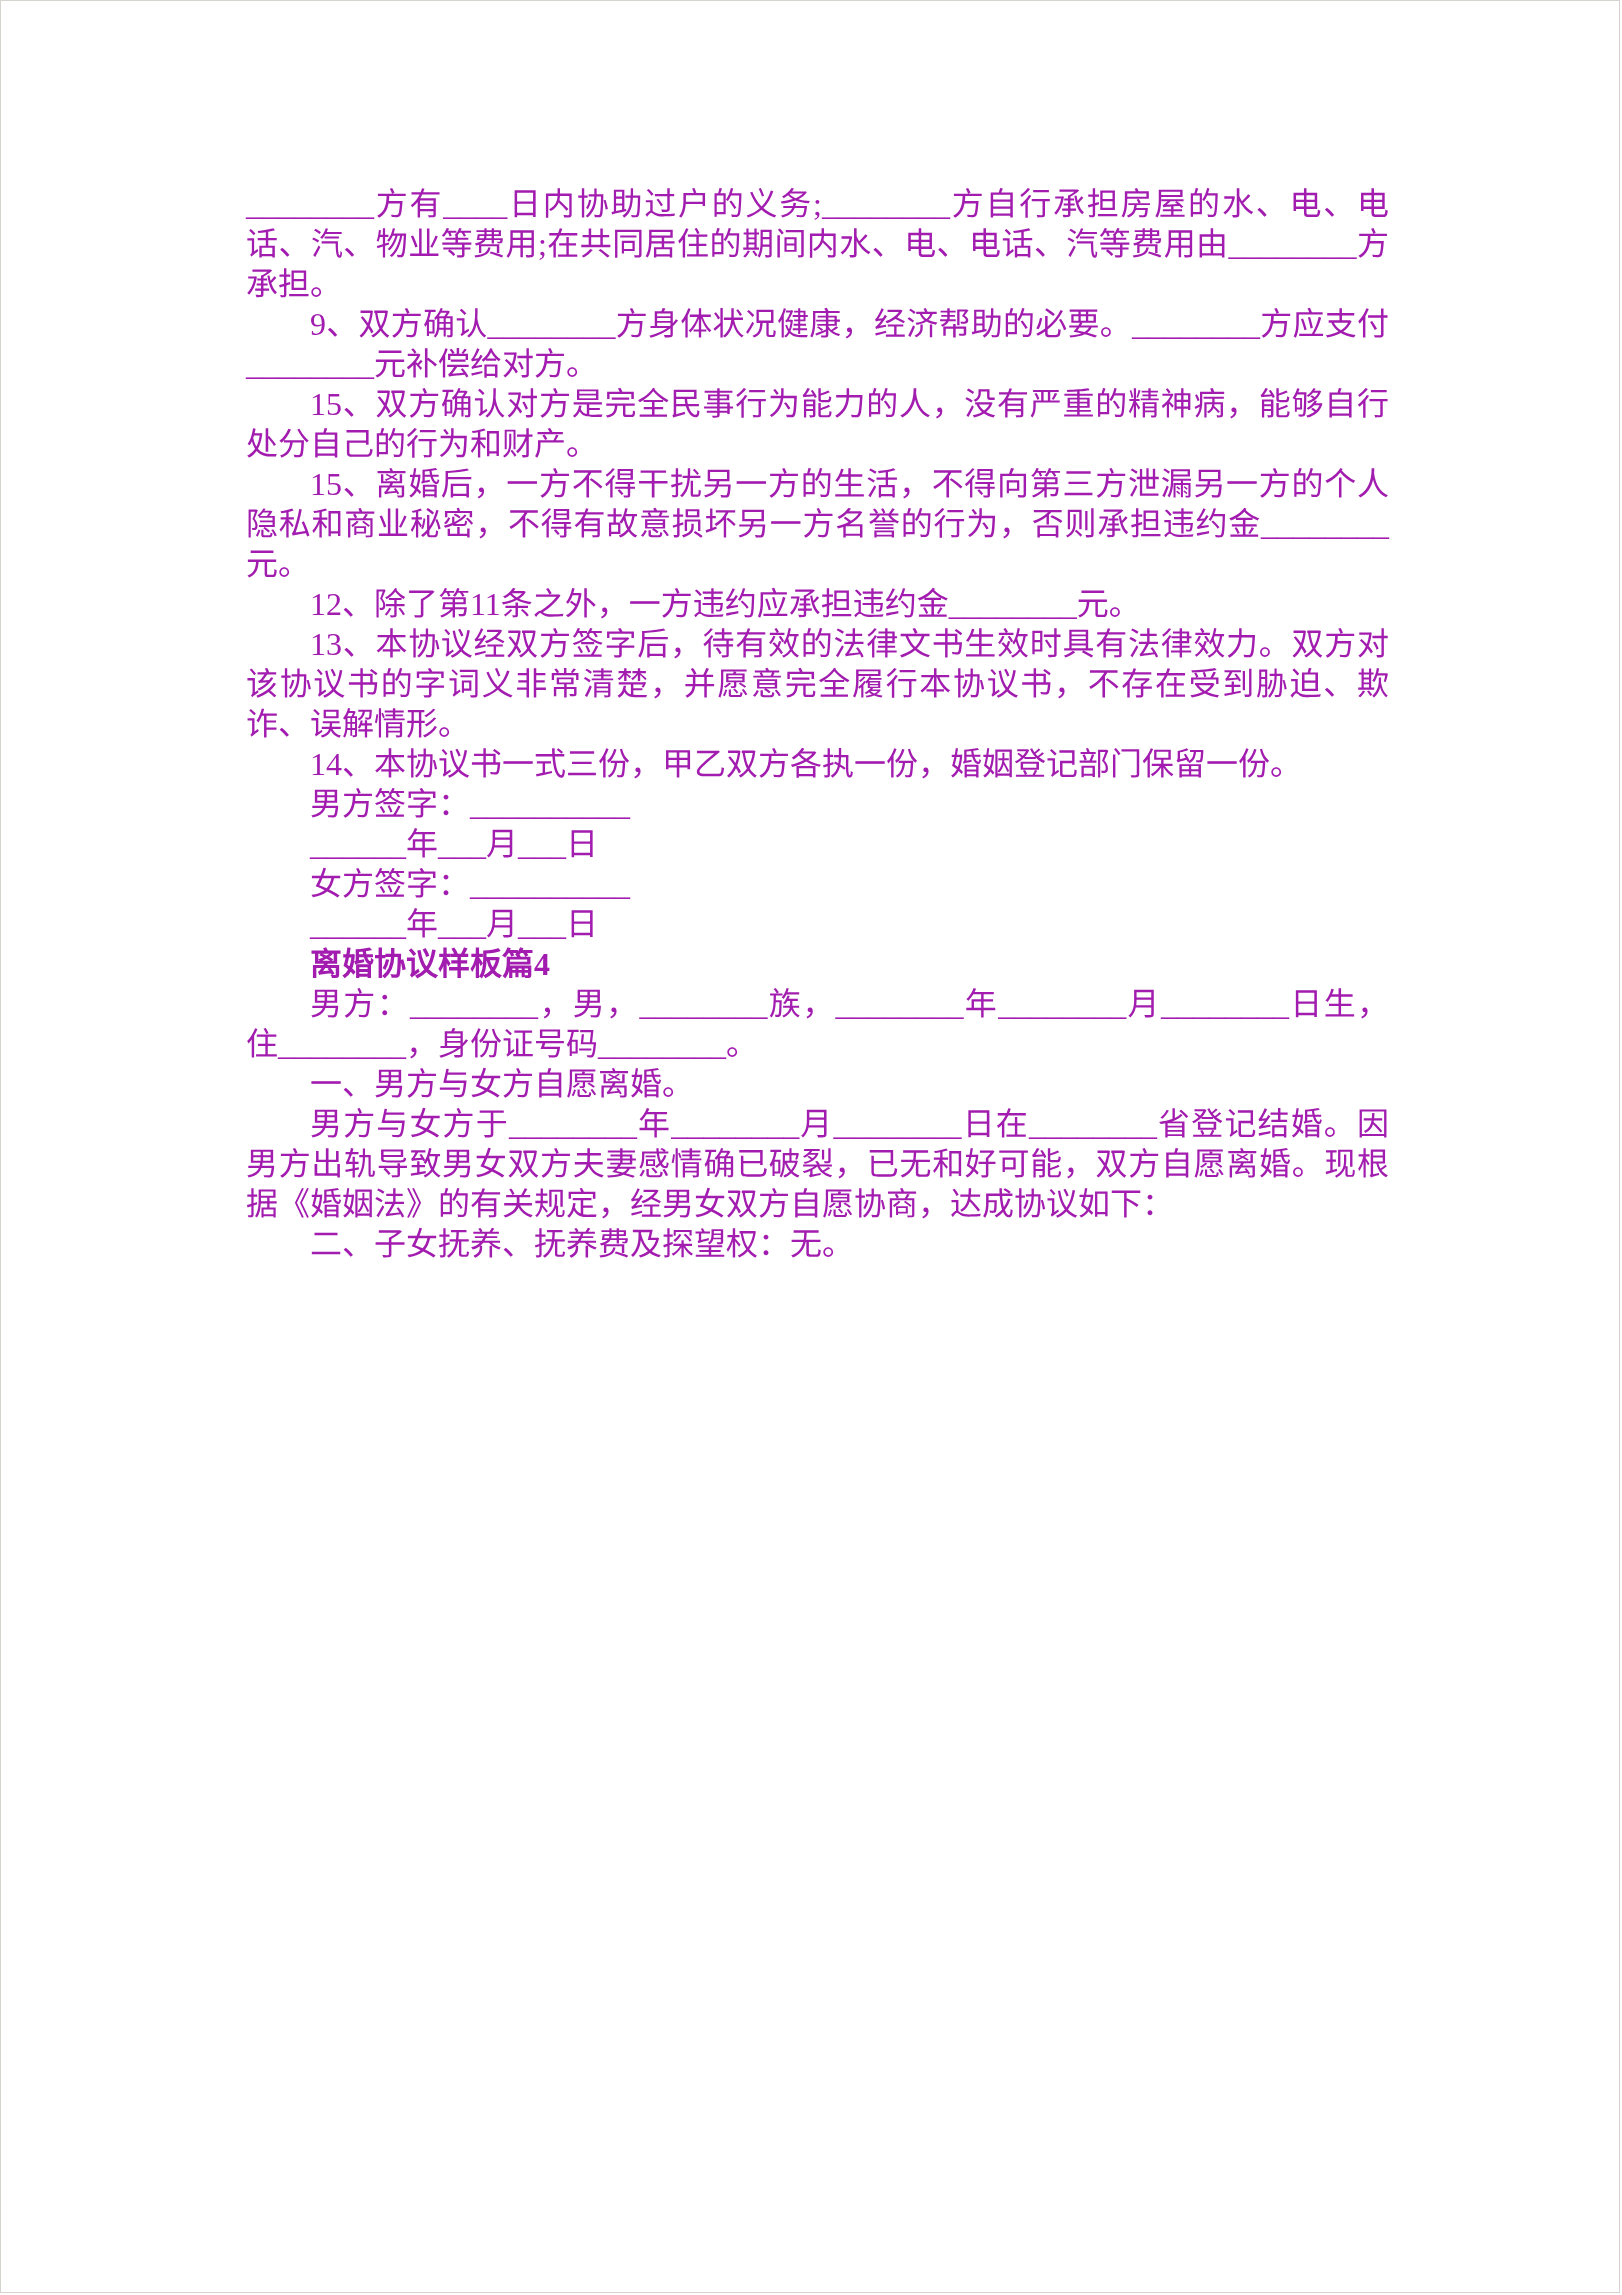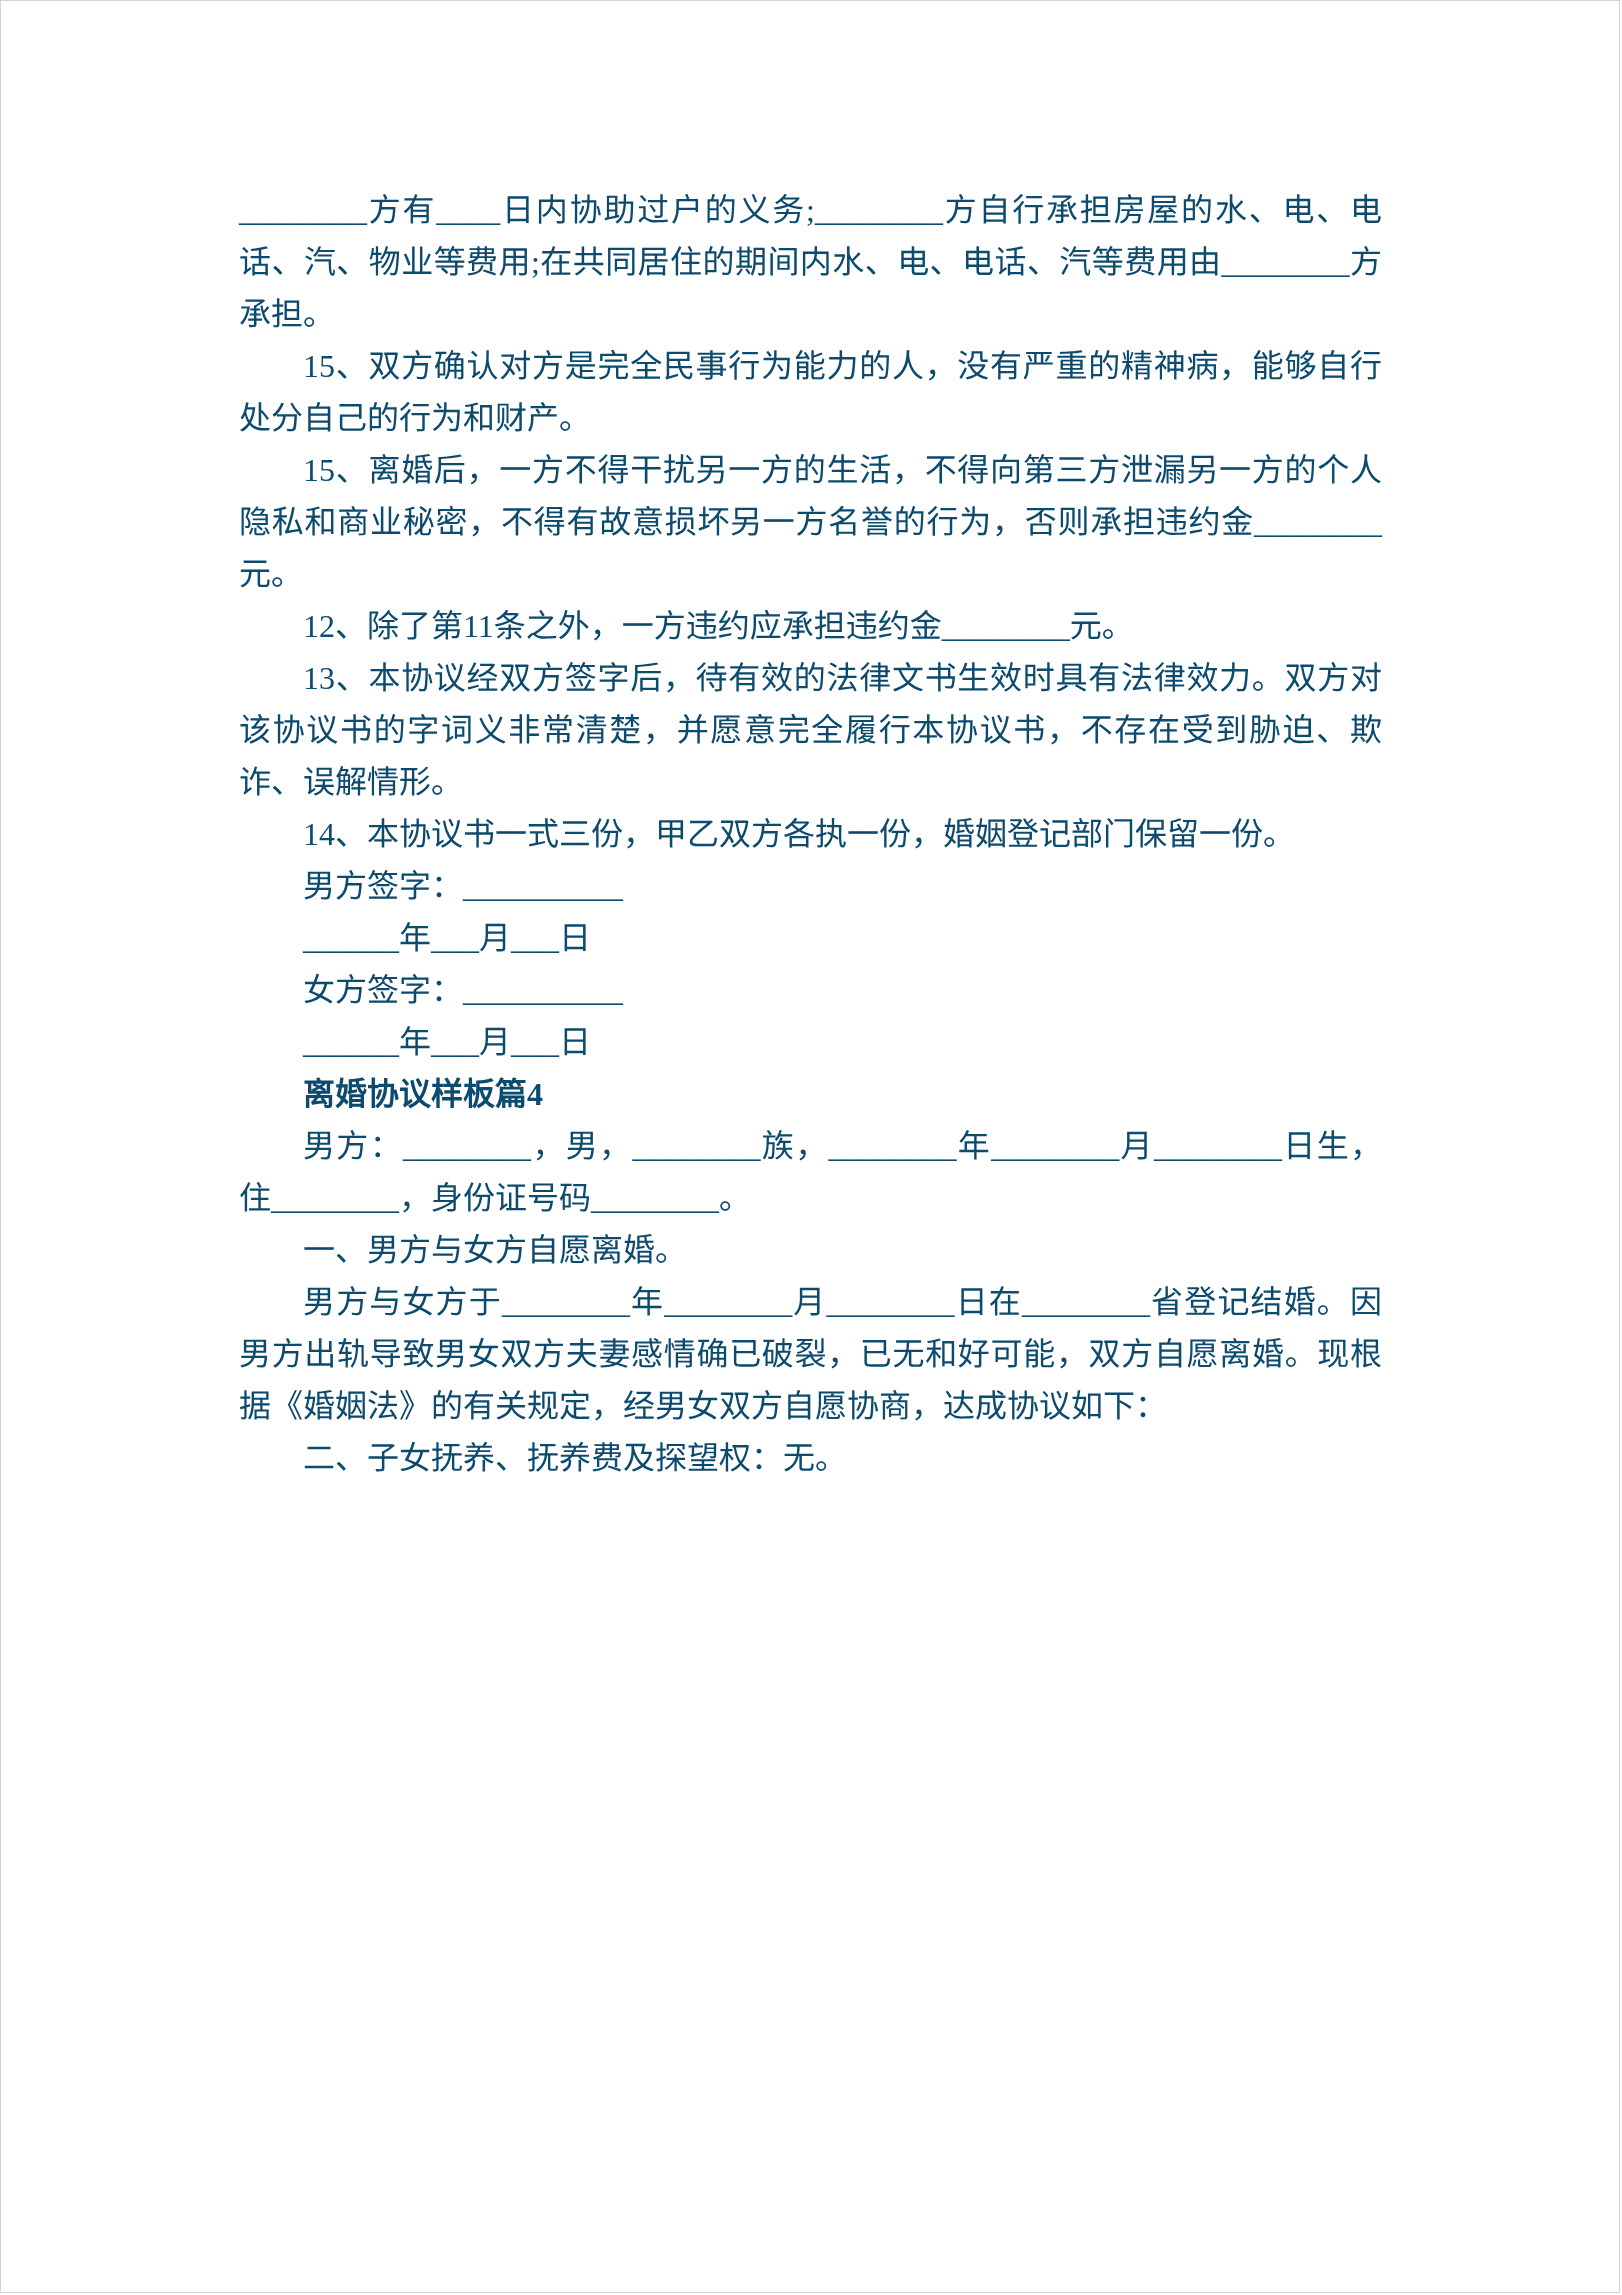--- a/index.html
+++ b/index.html
@@ -15,26 +15,26 @@
     position: absolute;
     inset: 0;
     width: 1620px;
     height: 2293px;
     background: #ffffff;
     border: 1.3px solid #d6d3ce;
     box-sizing: border-box;
   }
   .content {
     position: absolute;
-    left: 238px;
+    left: 245px;
     top: 183px;
     width: 1143px;
-    color: #0c4a6e;
+    color: #a21caf;
     font-size: 32px;
-    line-height: 52px;
+    line-height: 40px;
     text-align: justify;
     text-justify: inter-ideograph;
   }
   .para {
     margin: 0;
     padding: 0;
     text-indent: 2em;
     word-break: break-all;
   }
   .para.noindent {
@@ -43,20 +43,21 @@
   .para.heading {
     font-weight: 700;
   }
 </style>
 </head>
 <body>
 
 <div class="page">
   <div class="content">
     <p class="para noindent">________方有____日内协助过户的义务;________方自行承担房屋的水、电、电话、汽、物业等费用;在共同居住的期间内水、电、电话、汽等费用由________方承担。</p>
+    <p class="para">9、双方确认________方身体状况健康，经济帮助的必要。________方应支付________元补偿给对方。</p>
     <p class="para">15、双方确认对方是完全民事行为能力的人，没有严重的精神病，能够自行处分自己的行为和财产。</p>
     <p class="para">15、离婚后，一方不得干扰另一方的生活，不得向第三方泄漏另一方的个人隐私和商业秘密，不得有故意损坏另一方名誉的行为，否则承担违约金________元。</p>
     <p class="para">12、除了第11条之外，一方违约应承担违约金________元。</p>
     <p class="para">13、本协议经双方签字后，待有效的法律文书生效时具有法律效力。双方对该协议书的字词义非常清楚，并愿意完全履行本协议书，不存在受到胁迫、欺诈、误解情形。</p>
     <p class="para">14、本协议书一式三份，甲乙双方各执一份，婚姻登记部门保留一份。</p>
     <p class="para">男方签字：__________</p>
     <p class="para">______年___月___日</p>
     <p class="para">女方签字：__________</p>
     <p class="para">______年___月___日</p>
     <p class="para heading">离婚协议样板篇4</p>

